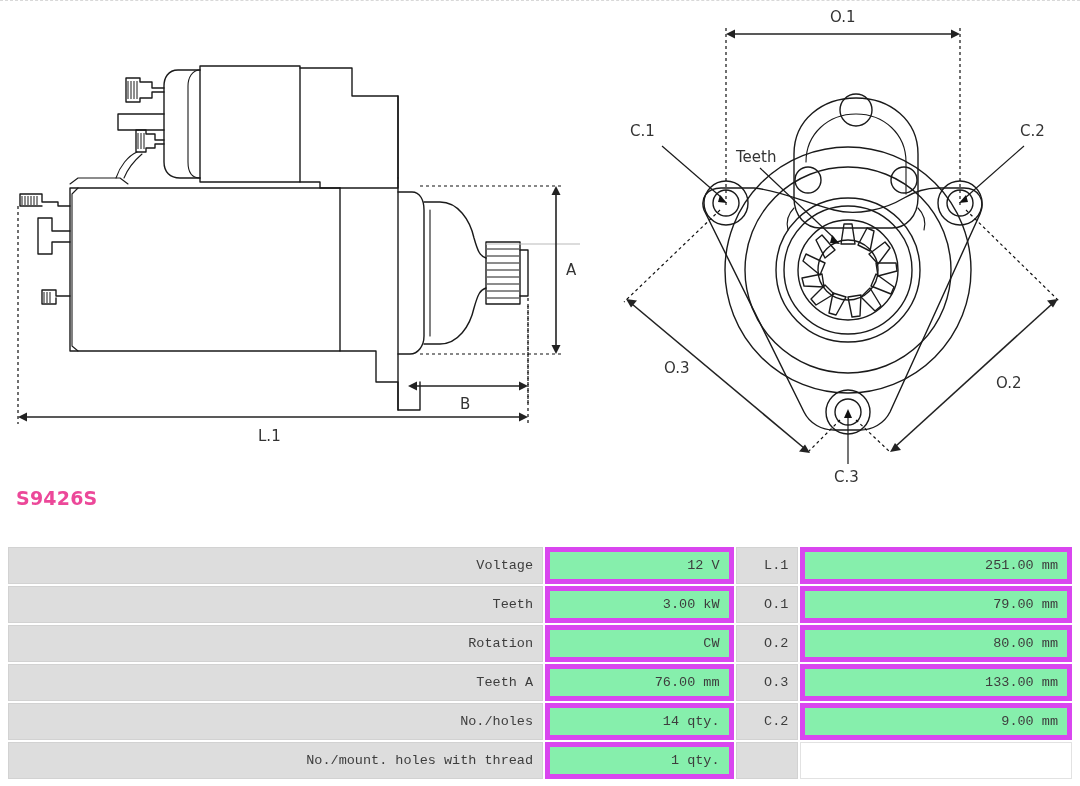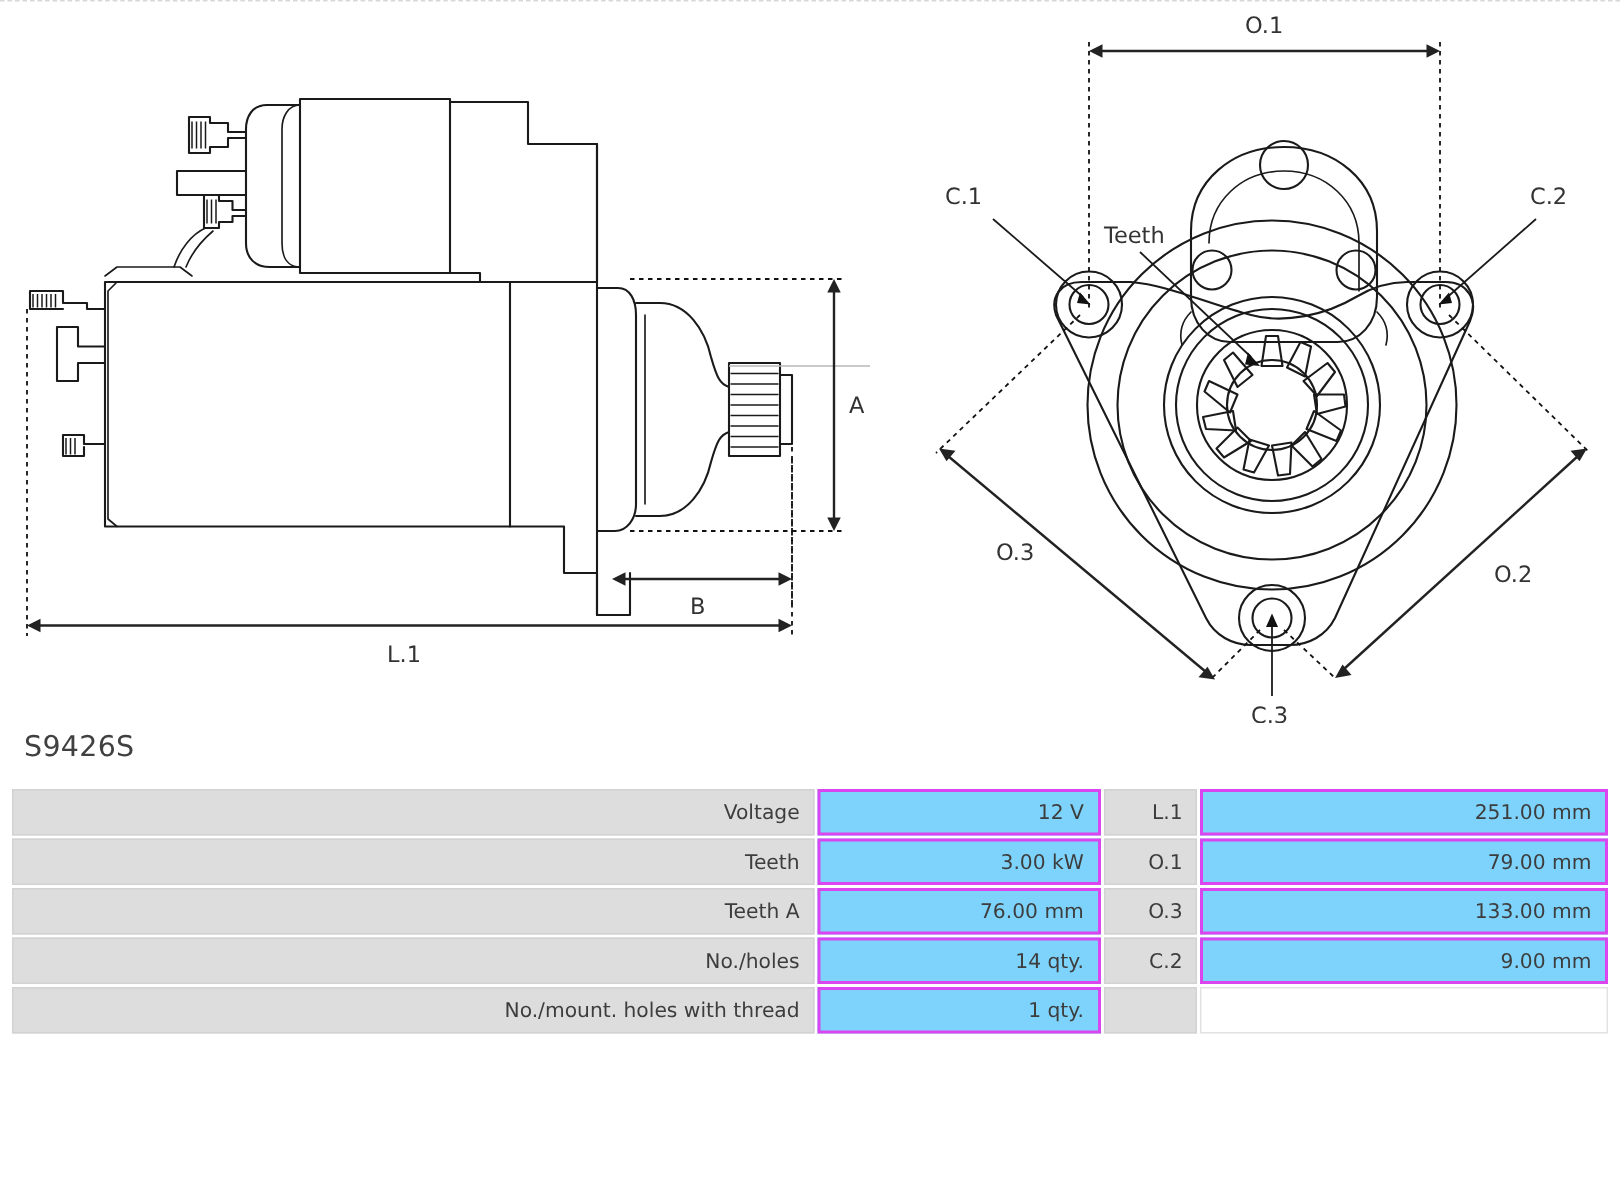--- a/index.html
+++ b/index.html
@@ -83,51 +83,52 @@
     width: 1080px;
     height: 1px;
     border-top: 1px dashed #d8d8d8;
   }
   
   .part-title {
     position: absolute;
     left: 16px;
     top: 487px;
     font-size: 19px;
-    font-weight: normal;
-    color: #404040;
+    font-weight: bold;
+    color: #ec4899;
     letter-spacing: 0.2px;
   }
   
   .spec-table {
     position: absolute;
     left: 6px;
-    top: 524px;
+    top: 545px;
     width: 1068px;
     border-collapse: separate;
     border-spacing: 2px 2px;
     table-layout: fixed;
+    font-family: Liberation Mono, monospace;
   }
   .spec-table td {
     height: 27px;
     font-size: 13.5px;
     padding: 0 9px;
     text-align: right;
     vertical-align: middle;
     white-space: nowrap;
     overflow: hidden;
   }
   .cell-label {
     background: #dddddd;
     border: 1px solid #d2d2d2;
     color: #3d3d3d;
   }
   .cell-value {
-    background: #7dd3fc;
-    border: 2px solid #d946ef;
+    background: #86efac;
+    border: 5px solid #d946ef;
     color: #3d3d3d;
   }
   .cell-empty-label {
     background: #dddddd;
     border: 1px solid #d2d2d2;
   }
   .cell-empty-value {
     background: #ffffff;
     border: 1px solid #e2e2e2;
   }
@@ -359,20 +360,26 @@
         <td class="cell-label">L.1</td>
         <td class="cell-value">251.00 mm</td>
       </tr>
       <tr>
         <td class="cell-label">Teeth</td>
         <td class="cell-value">3.00 kW</td>
         <td class="cell-label">O.1</td>
         <td class="cell-value">79.00 mm</td>
       </tr>
       <tr>
+        <td class="cell-label">Rotation</td>
+        <td class="cell-value">CW</td>
+        <td class="cell-label">O.2</td>
+        <td class="cell-value">80.00 mm</td>
+      </tr>
+      <tr>
         <td class="cell-label">Teeth A</td>
         <td class="cell-value">76.00 mm</td>
         <td class="cell-label">O.3</td>
         <td class="cell-value">133.00 mm</td>
       </tr>
       <tr>
         <td class="cell-label">No./holes</td>
         <td class="cell-value">14 qty.</td>
         <td class="cell-label">C.2</td>
         <td class="cell-value">9.00 mm</td>

